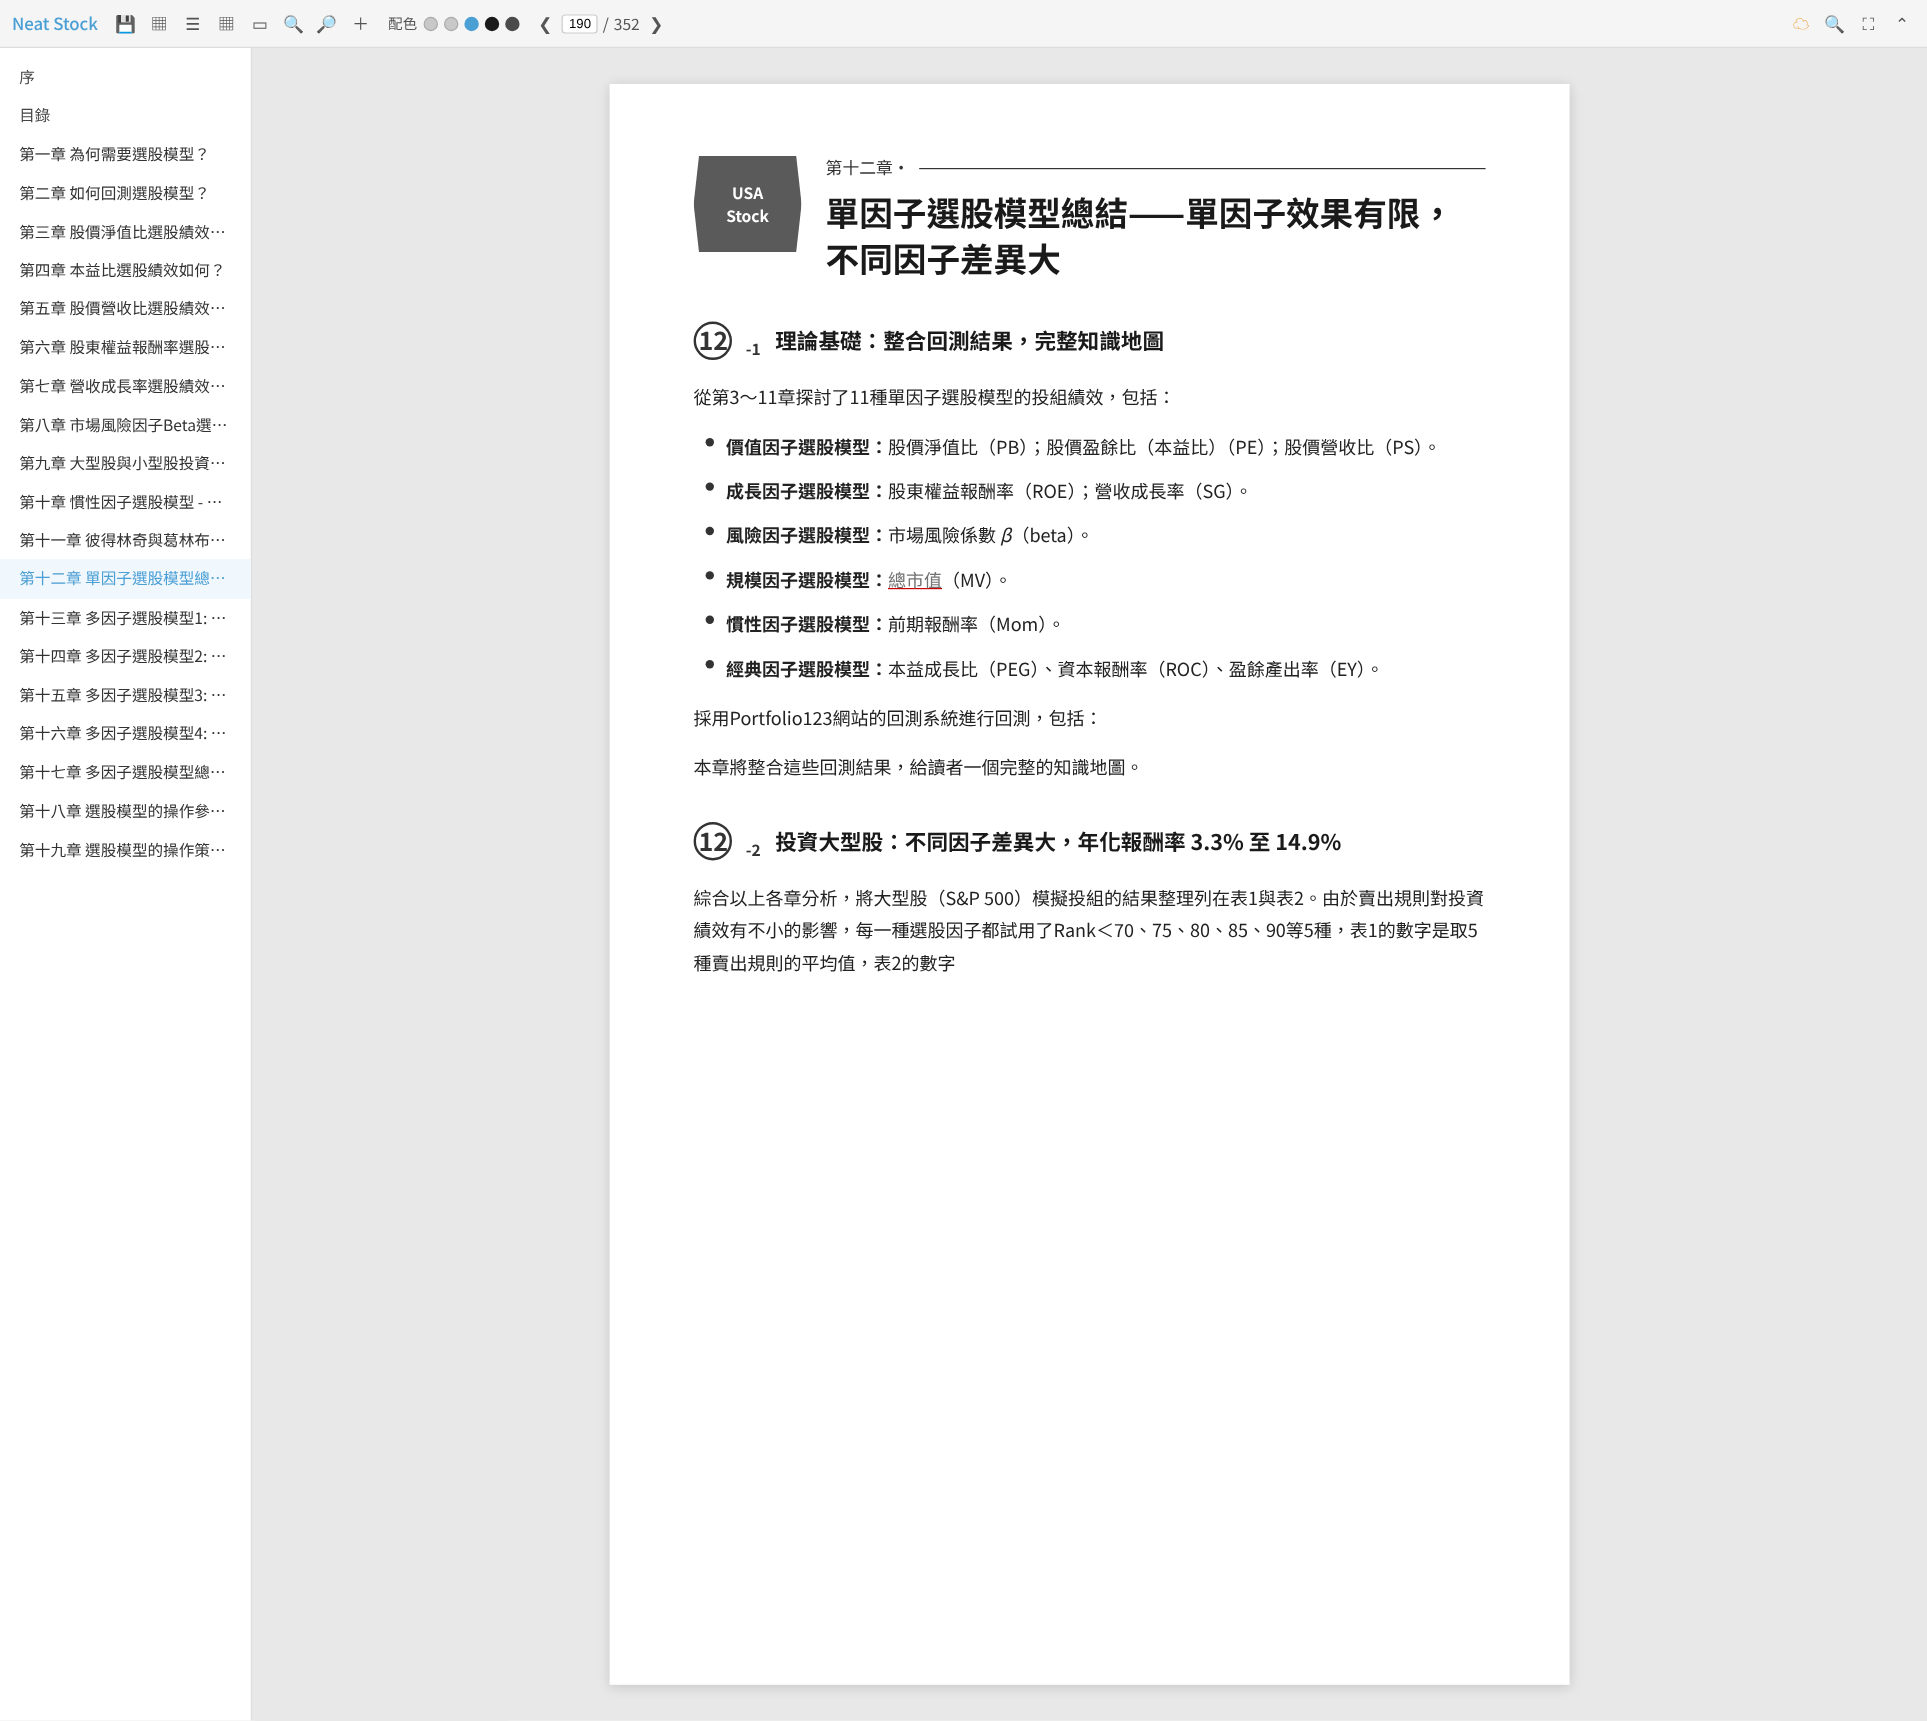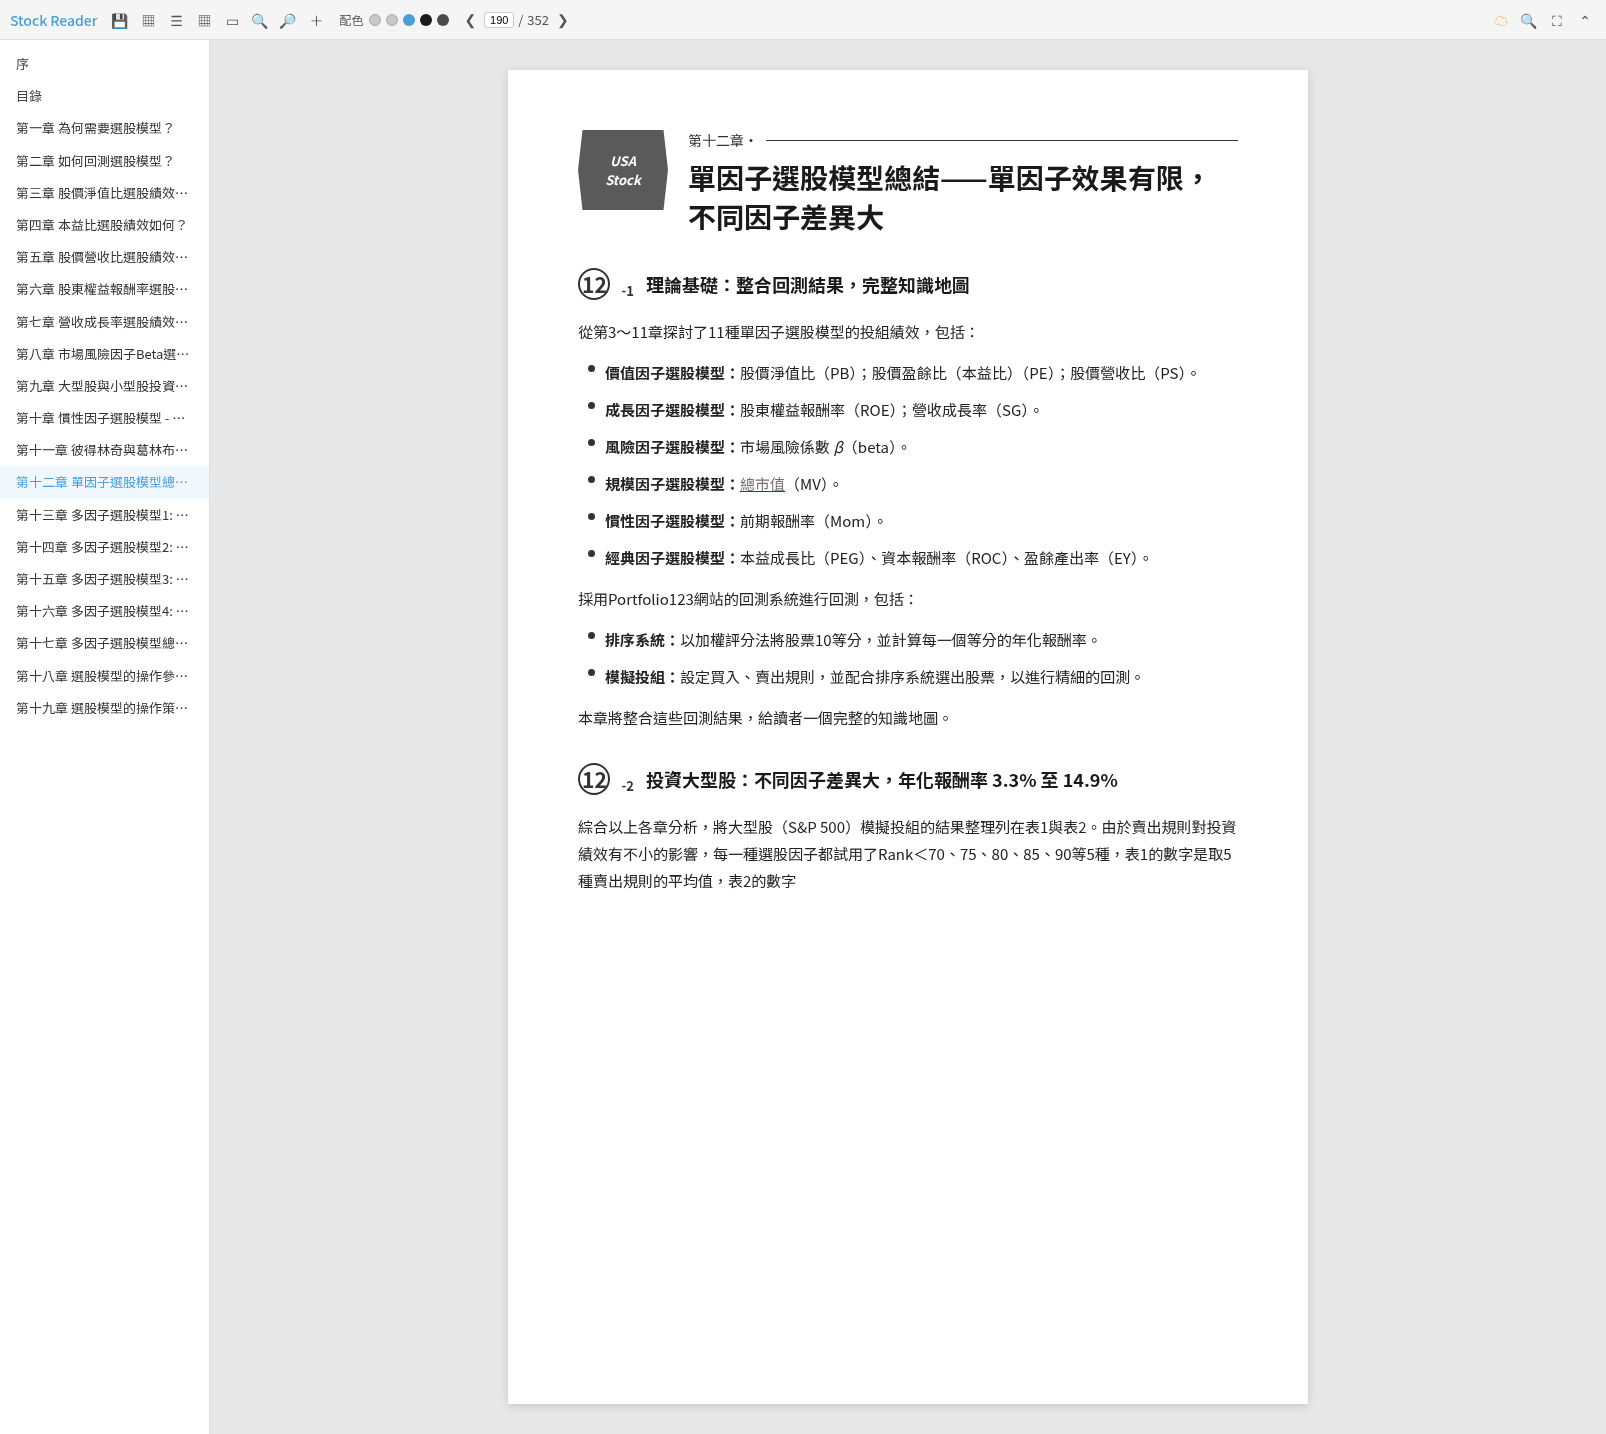--- a/index.html
+++ b/index.html
@@ -239,21 +239,20 @@
     }
 
     
     .usa-stock-badge {
       display: flex;
       flex-direction: column;
       align-items: center;
       justify-content: center;
       margin-right: 20px;
       flex-shrink: 0;
-      font-style: italic;
     }
     .usa-stock-shape {
       background: #5a5a5a;
       color: white;
       font-size: 13px;
       font-weight: bold;
       padding: 10px 14px;
       clip-path: polygon(5% 0%, 95% 0%, 100% 50%, 95% 100%, 5% 100%, 0% 50%);
       text-align: center;
       width: 90px;
@@ -263,21 +262,21 @@
       justify-content: center;
     }
 
     .scrollbar-style::-webkit-scrollbar { width: 6px; }
     .scrollbar-style::-webkit-scrollbar-thumb { background: #ccc; border-radius: 3px; }
   </style>
 </head>
 <body>
 
 <div class="toolbar">
-  <span class="toolbar-brand">Stock Reader</span>
+  <span class="toolbar-brand">Neat Stock</span>
   <span class="toolbar-icon">💾</span>
   <span class="toolbar-icon">▦</span>
   <span class="toolbar-icon">☰</span>
   <span class="toolbar-icon">▦</span>
   <span class="toolbar-icon">▭</span>
   <span class="toolbar-icon">🔍</span>
   <span class="toolbar-icon">🔎</span>
   <span class="toolbar-icon">＋</span>
 
   <div class="color-dots">
@@ -393,34 +392,20 @@
         <div class="bullet-item">
           <div class="bullet-dot"></div>
           <div class="bullet-text">
             <strong>經典因子選股模型：</strong>本益成長比（PEG）、資本報酬率（ROC）、盈餘產出率（EY）。
           </div>
         </div>
       </div>
 
       <div class="body-text">採用Portfolio123網站的回測系統進行回測，包括：</div>
 
-      <div class="bullet-list">
-        <div class="bullet-item">
-          <div class="bullet-dot"></div>
-          <div class="bullet-text">
-            <strong>排序系統：</strong>以加權評分法將股票10等分，並計算每一個等分的年化報酬率。
-          </div>
-        </div>
-        <div class="bullet-item">
-          <div class="bullet-dot"></div>
-          <div class="bullet-text">
-            <strong>模擬投組：</strong>設定買入、賣出規則，並配合排序系統選出股票，以進行精細的回測。
-          </div>
-        </div>
-      </div>
 
       <div class="body-text">本章將整合這些回測結果，給讀者一個完整的知識地圖。</div>
 
       <div class="section-heading" style="margin-top:30px;">
         <div class="section-number-badge">
           <div class="section-number-circle"></div>
           <span class="section-number-text">12</span>
           <span class="section-sub-number">-2</span>
         </div>
         <div class="section-title">投資大型股：不同因子差異大，年化報酬率 3.3% 至 14.9%</div>

